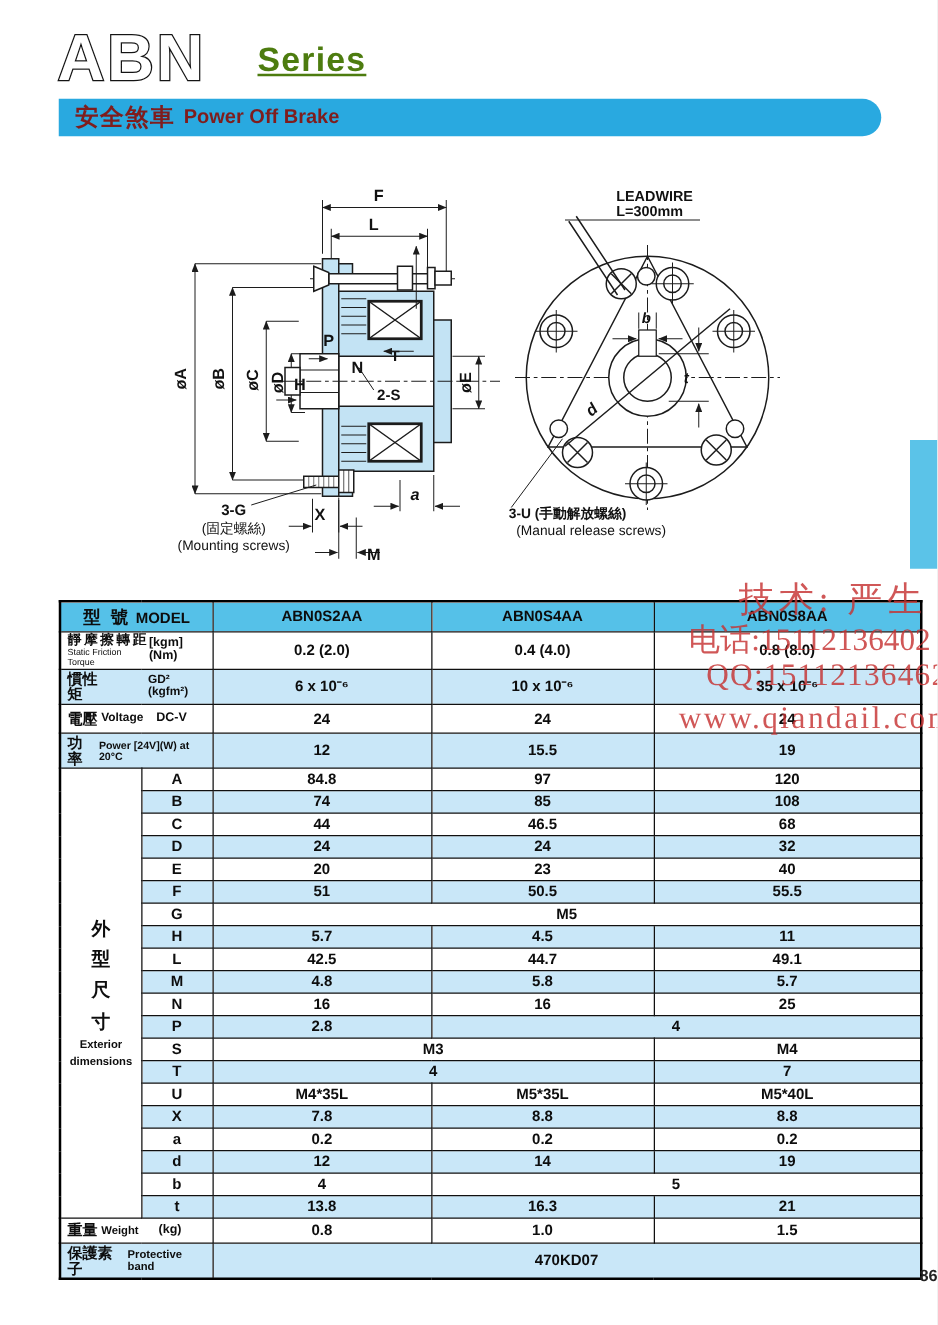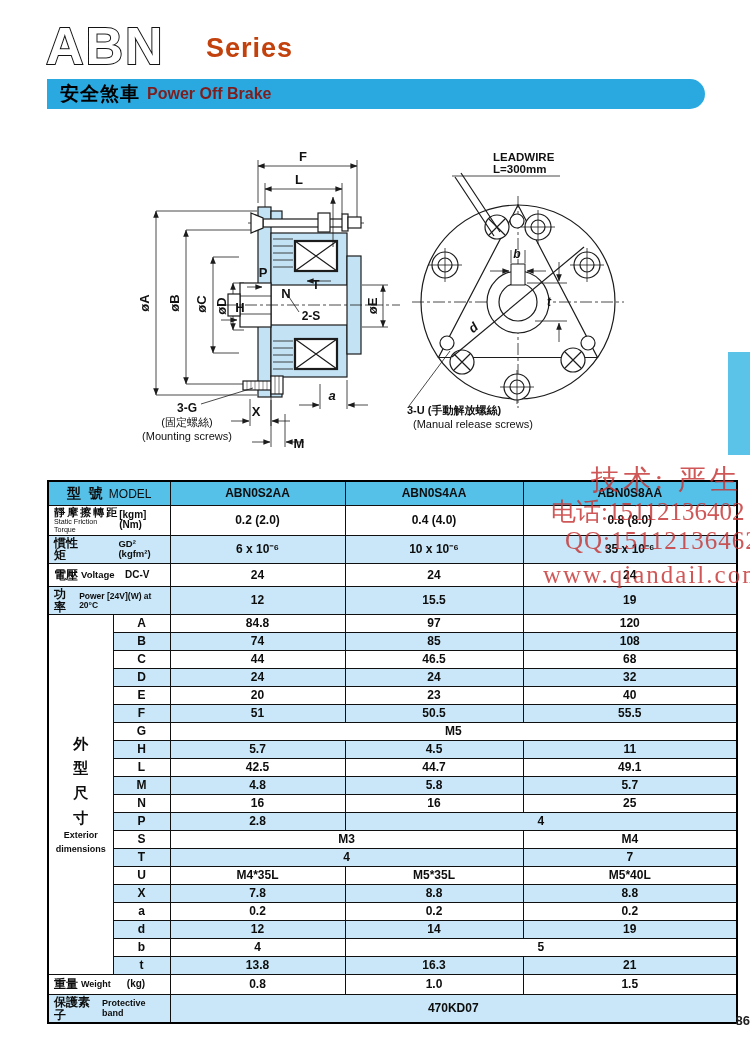--- a/index.html
+++ b/index.html
@@ -1,23 +1,23 @@
 <!DOCTYPE html>
 <html><head>
 <meta charset="utf-8">
 <style>
   html,body{margin:0;padding:0;background:#e8e8e8;}
   .page{position:relative;width:750px;height:1060px;background:#ffffff;overflow:hidden;
         font-family:"Liberation Sans",sans-serif;color:#111;}
   
   .abn-svg{position:absolute;left:42px;top:10px;width:220px;height:70px;}
-  .series{position:absolute;left:206px;top:33px;font-size:27px;font-weight:bold;color:#c2410c;letter-spacing:1px;}
+  .series{position:absolute;left:206px;top:33px;font-size:27px;font-weight:bold;color:#4d7c0f;letter-spacing:1px;text-decoration:underline;}
   .banner{position:absolute;left:47px;top:79px;width:658px;height:30px;background:#29a9e0;
           border-radius:0 16px 16px 0;display:flex;align-items:center;padding-left:13px;box-sizing:border-box;}
-  .banner .zh{color:#000000;font-size:19px;font-weight:bold;letter-spacing:1px;}
+  .banner .zh{color:#7f1d1d;font-size:19px;font-weight:bold;letter-spacing:1px;}
   .banner .en{color:#7f1d1d;font-size:16px;font-weight:bold;margin-left:7px;}
   
   .draw{position:absolute;left:0;top:0;width:750px;height:470px;}
   .draw text{fill:#111;stroke:none;font-family:"Liberation Sans",sans-serif;}
   .thin{stroke:#1c1c1c;stroke-width:0.8;fill:none;}
   .med{stroke:#1c1c1c;stroke-width:1.2;fill:none;}
   .dash{stroke-dasharray:12 3 3 3;}
   .blue{fill:#c3e3f4;}
   .wht{fill:#ffffff;}
   .lb{font-size:13px;font-weight:bold;}
@@ -28,21 +28,21 @@
   .tab{position:absolute;left:728px;top:352px;width:22px;height:103px;background:#5bc3e8;}
   
   .twrap{position:absolute;left:47px;top:480px;}
   table.spec{border-collapse:collapse;table-layout:fixed;border:2px solid #000;}
   table.spec td{border:1px solid #101010;text-align:center;vertical-align:middle;
         font-weight:bold;font-size:12px;color:#0d0d0d;padding:0;line-height:1.05;overflow:hidden;}
   tr.sh td{background:#c9e7f8;}
   tr.hdr td{background:#55c1e8;}
   td.side{background:#ffffff !important;}
   .zh14{font-size:14px;font-weight:bold;letter-spacing:2px;}
-  .en12{font-size:12px;font-weight:normal;margin-left:4px;}
+  .en12{font-size:12px;font-weight:bold;margin-left:4px;}
   .slab{display:flex;align-items:center;text-align:left;padding:1px 4px 1px 5px;}
   .stk{display:flex;flex-direction:column;align-items:flex-end;}
   .zhA{font-size:11px;font-weight:bold;letter-spacing:2px;}
   .enA{font-size:7.5px;font-weight:normal;transform:scale(.95);transform-origin:left;}
   .unitA{font-size:10px;font-weight:bold;margin-left:0;}
   .zhB{font-size:12px;font-weight:bold;}
   .enB{font-size:9px;font-weight:bold;margin-left:3px;}
   .unitB{font-size:10px;font-weight:bold;margin-left:4px;}
   .push{margin-left:auto;padding-right:16px;}
   td.key{font-size:12px;}

